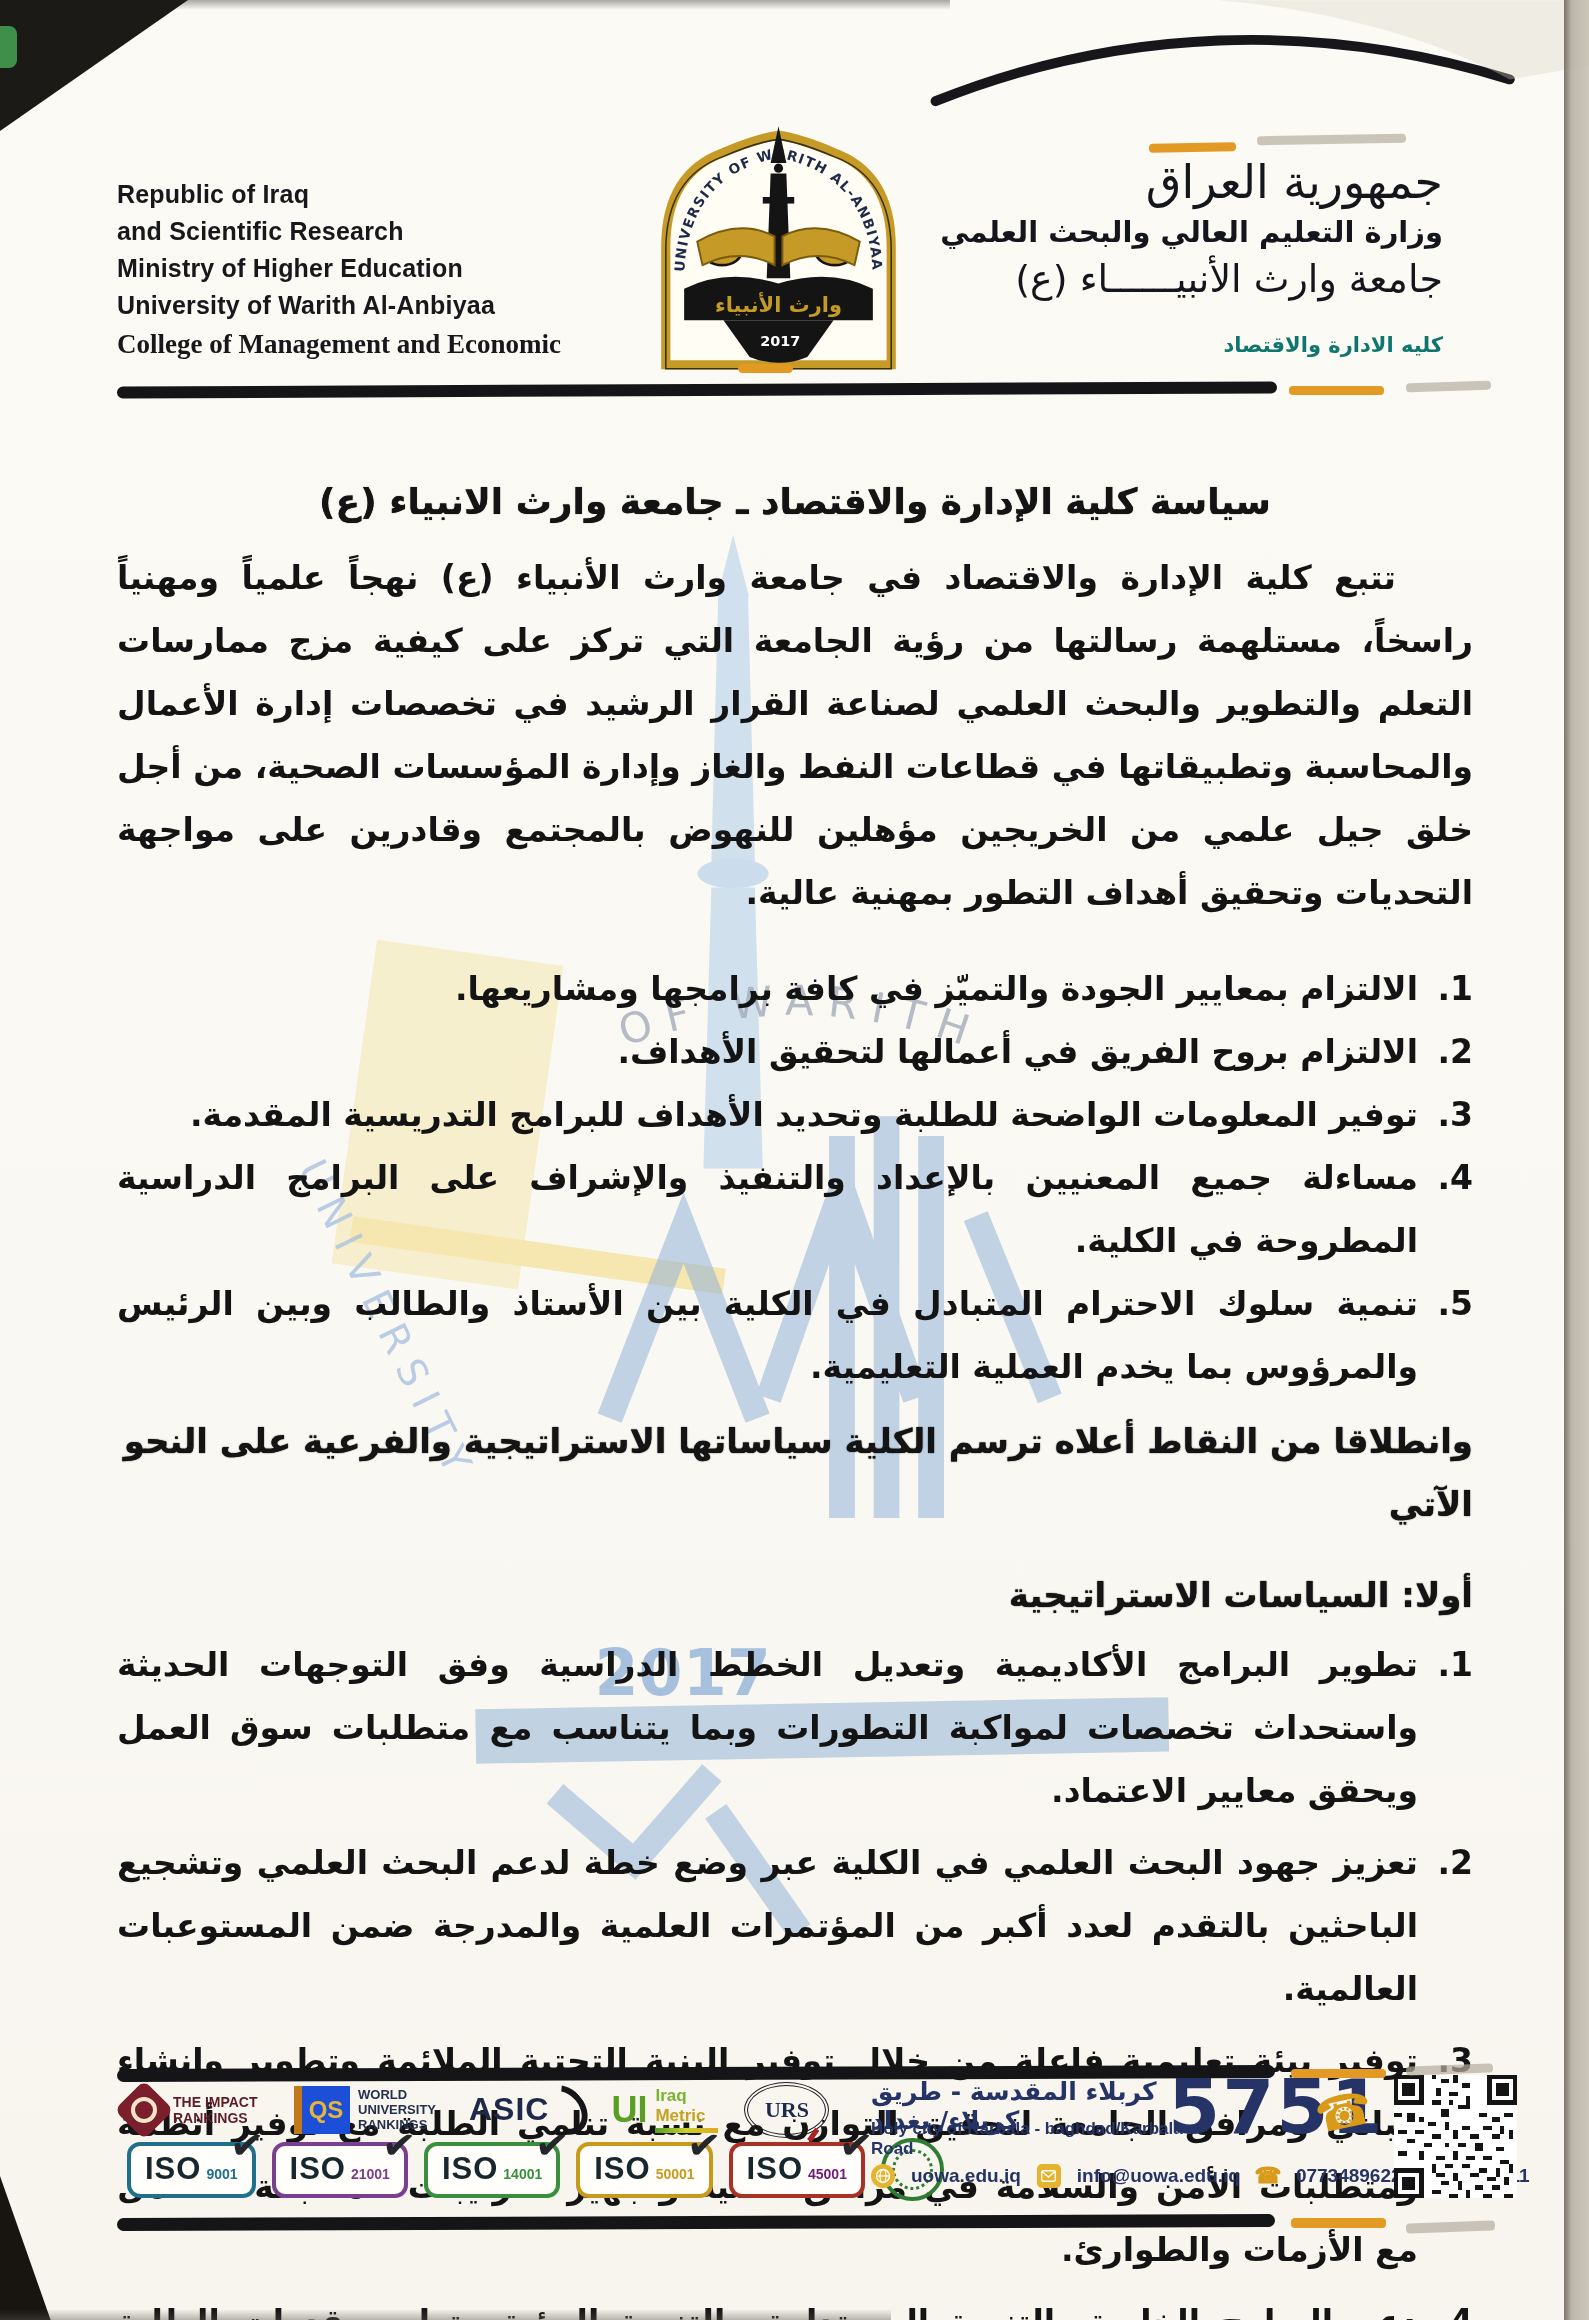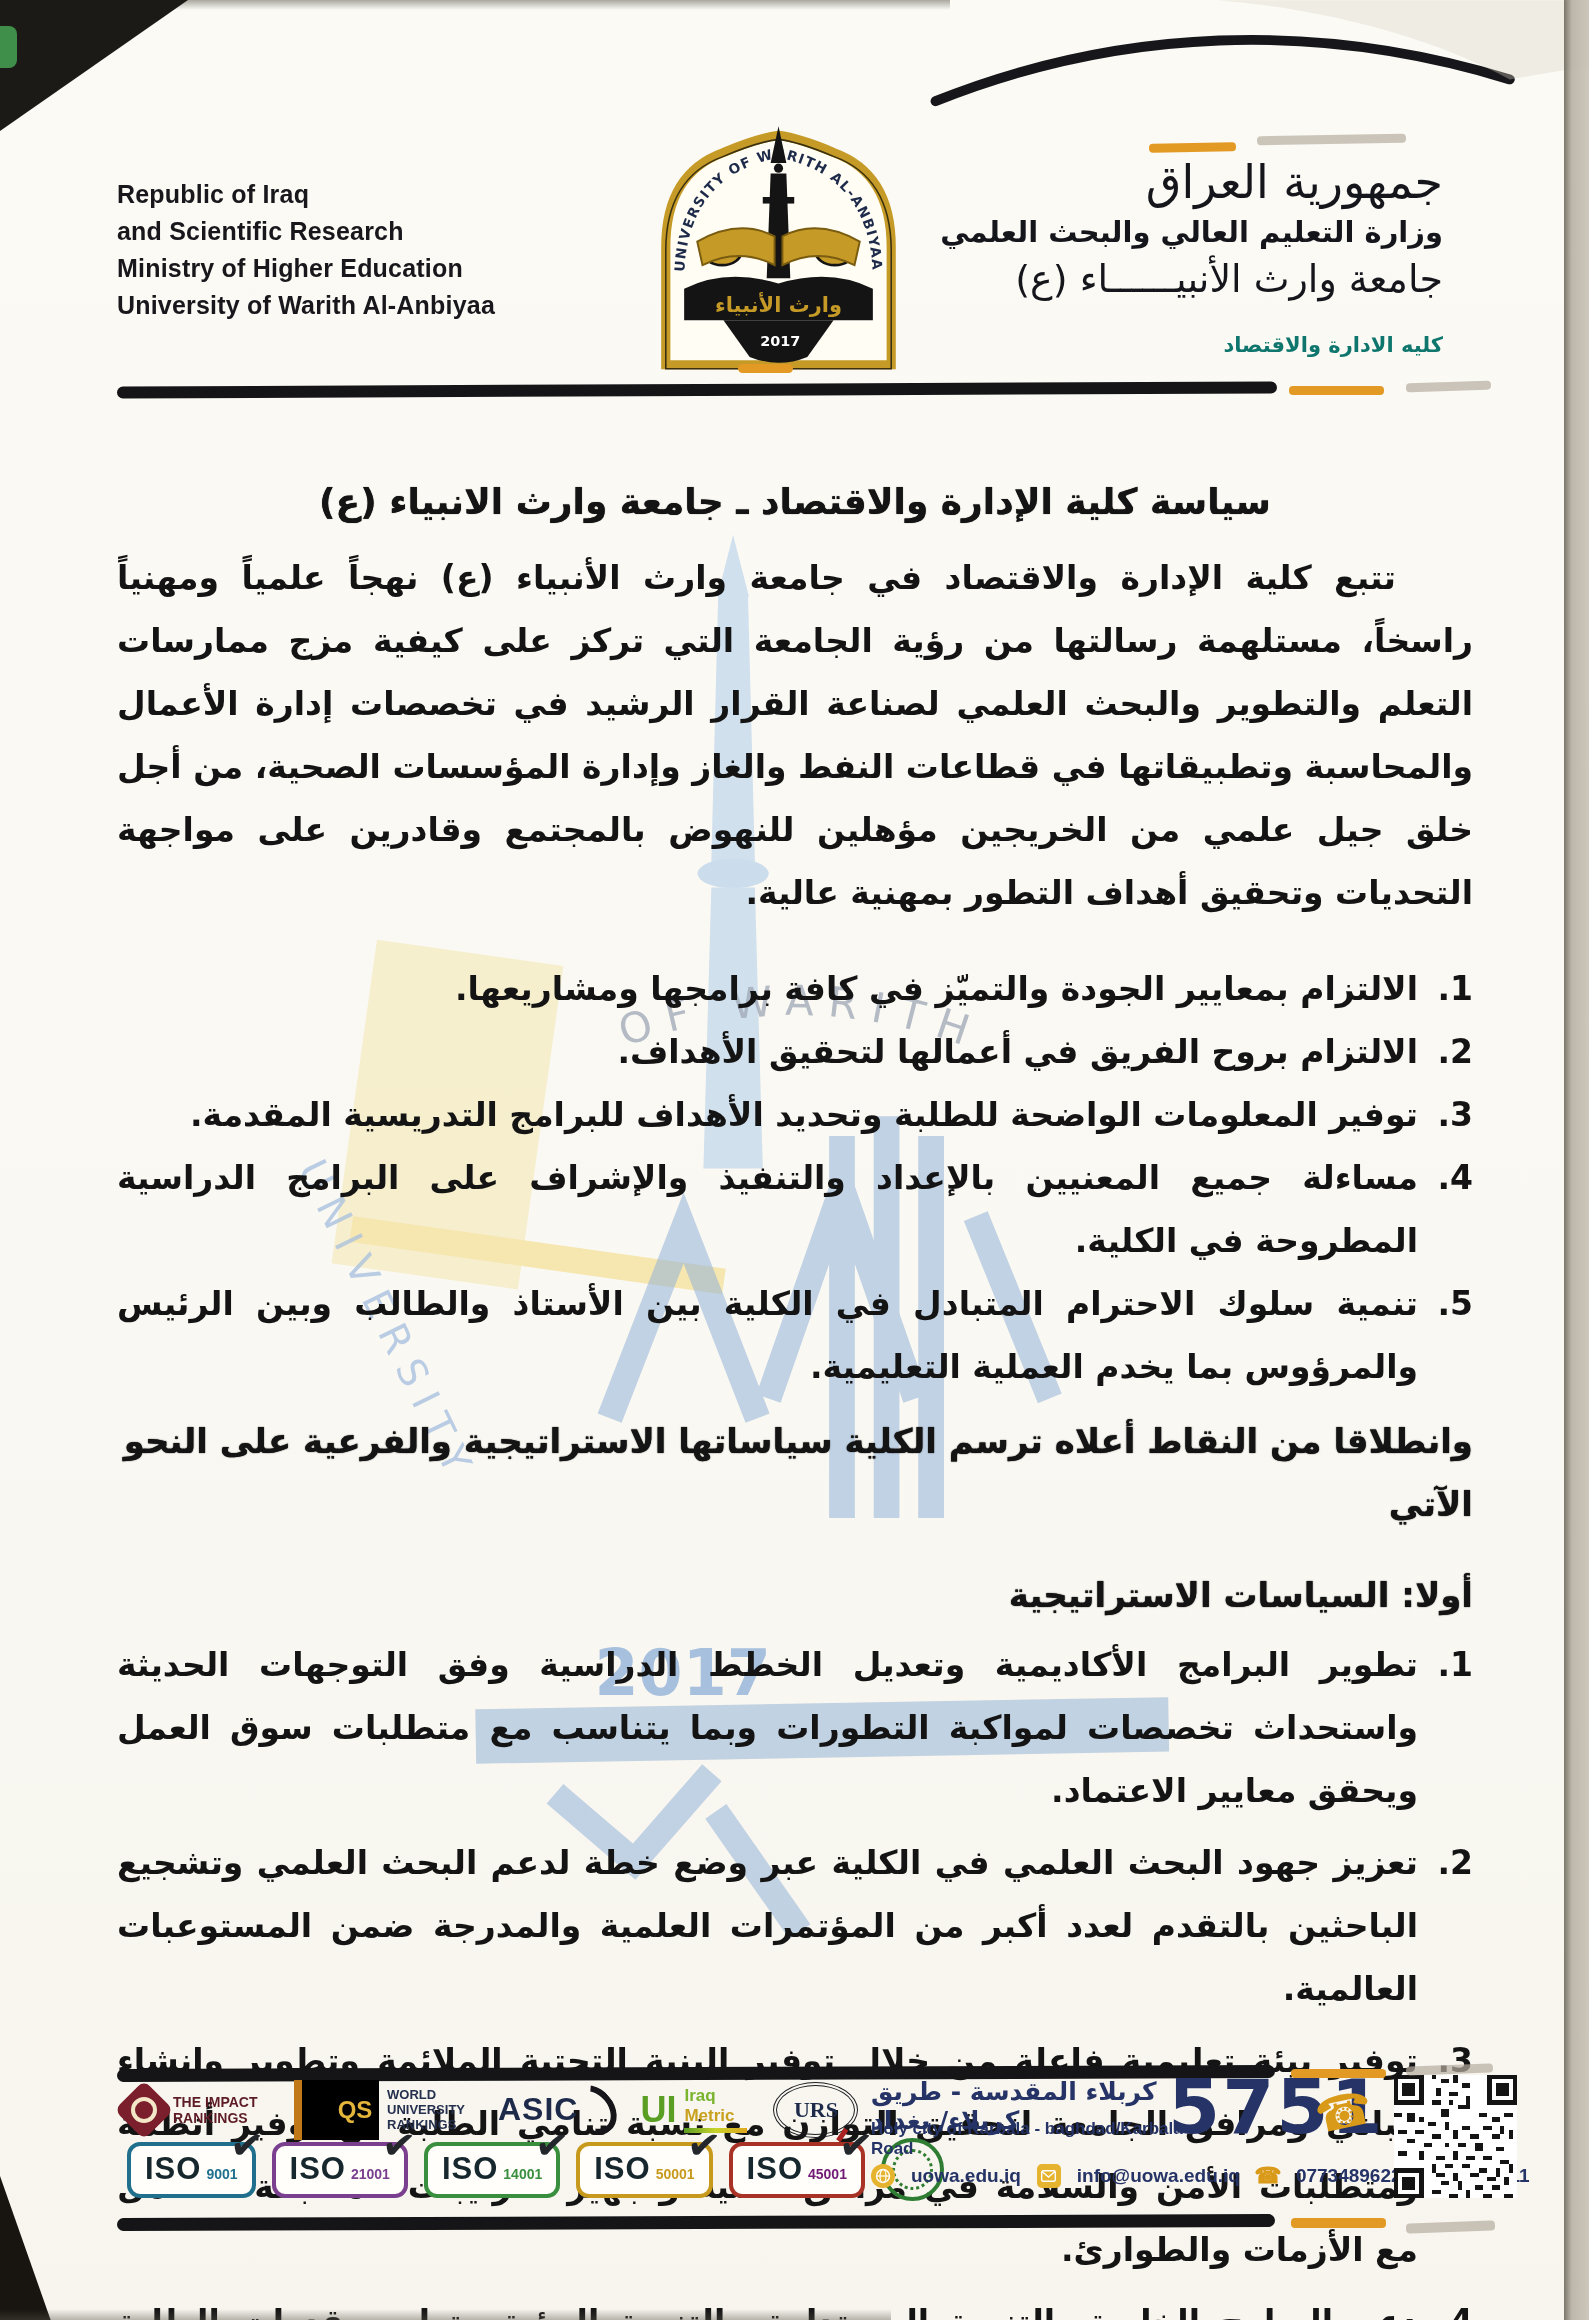--- a/index.html
+++ b/index.html
@@ -61,22 +61,22 @@
   
   .bar{position:absolute;z-index:2;height:13px;background:#151517;border-radius:7px;}
   .bar-top{left:117px;top:2067px;width:1158px;transform:rotate(-.2deg);}
   .bar-bottom{left:117px;top:2216px;width:1158px;transform:rotate(-.2deg);}
 
   .rank-row{position:absolute;left:123px;top:2083px;z-index:2;display:flex;align-items:center;gap:26px;height:53px;}
   .rk{display:flex;align-items:center;gap:8px;}
   .impact-ic{width:42px;height:42px;background:#7a1f2b;border-radius:8px;position:relative;transform:rotate(45deg);}
   .impact-ic::after{content:"";position:absolute;inset:8px;border:4px solid #f3e7c8;border-radius:50%;}
   .rk-impact .rk-txt{font:700 14px "Liberation Sans",sans-serif;color:#5d1b25;width:95px;line-height:16px;}
-  .qs-box{width:48px;height:60px;background:#000000;display:flex;align-items:center;justify-content:center;
-          font:700 24px "Liberation Sans",sans-serif;color:#e3b53a;border-left:8px solid #c07818;padding-left:29px;}
+  .qs-box{width:48px;height:48px;background:#1d4ed8;display:flex;align-items:center;justify-content:center;
+          font:700 24px "Liberation Sans",sans-serif;color:#e3b53a;border-left:8px solid #c07818;}
   .rk-qs .rk-txt{font:700 13px "Liberation Sans",sans-serif;color:#25304f;width:85px;line-height:15px;}
   .asic-txt{font:700 32px "Liberation Sans",sans-serif;color:#1d2a4a;letter-spacing:1px;}
   .asic-swoosh{width:30px;height:42px;border:6px solid #15151a;border-left-color:transparent;border-top-color:transparent;
                border-radius:50%;transform:rotate(-40deg);margin-left:-14px;}
   .ui-txt{font:700 36px "Liberation Sans",sans-serif;color:#5a9e24;}
   .gm-col{display:flex;flex-direction:column;line-height:16px;}
   .gm-col .g1{font:700 17px "Liberation Sans",sans-serif;color:#7ab32e;}
   .gm-col .g2{font:700 17px "Liberation Sans",sans-serif;color:#c8a11e;}
   .gm-bar{width:63px;height:5px;background:linear-gradient(90deg,#5a9e24,#c8d22a,#e0a81f);margin-top:2px;}
   .urs-oval{width:77px;height:48px;border:4px double #1d1d22;border-radius:50%;display:flex;align-items:center;justify-content:center;
@@ -142,20 +142,21 @@
     </g>
     <rect x="330" y="1180" width="700" height="55" fill="#7da3cf" opacity="0.5" transform="rotate(-1 680 1207)"></rect>
     <text x="450" y="1172" font-size="64" font-weight="bold" fill="#8fb0d8" opacity="0.85">2017</text>
   </svg>
 
   <div class="hdr-left">
     <div class="l">Republic of Iraq</div>
     <div class="l">and Scientific Research</div>
     <div class="l">Ministry of Higher Education</div>
     <div class="l">University of Warith Al-Anbiyaa</div>
+    <div class="serif">College of Management and Economic</div>
   </div>
 
   <svg class="emblem" width="273" height="249" viewBox="0 0 200 190">
     <path d="M14,186 L14,96 Q14,40 58,24 Q84,13 100,11 Q116,13 142,24 Q186,40 186,96 L186,186 Z" fill="#fffdf4" stroke="#c59a27" stroke-width="7"></path>
     <path d="M14,186 L14,96 Q14,40 58,24 Q84,13 100,11 Q116,13 142,24 Q186,40 186,96 L186,186 Z" fill="none" stroke="#3a3010" stroke-width="1.2" transform="translate(0,3)"></path>
     <path id="lg-arc" d="M28,118 Q30,42 100,28 Q170,42 172,118" fill="none"></path>
     <text font-size="10.5" font-weight="bold" fill="#1d2a4a" letter-spacing="1">
       <textPath href="#lg-arc" startOffset="1%">UNIVERSITY OF WARITH AL-ANBIYAA</textPath>
     </text>
     <polygon points="100,4 106,32 94,32" fill="#141414"></polygon>

